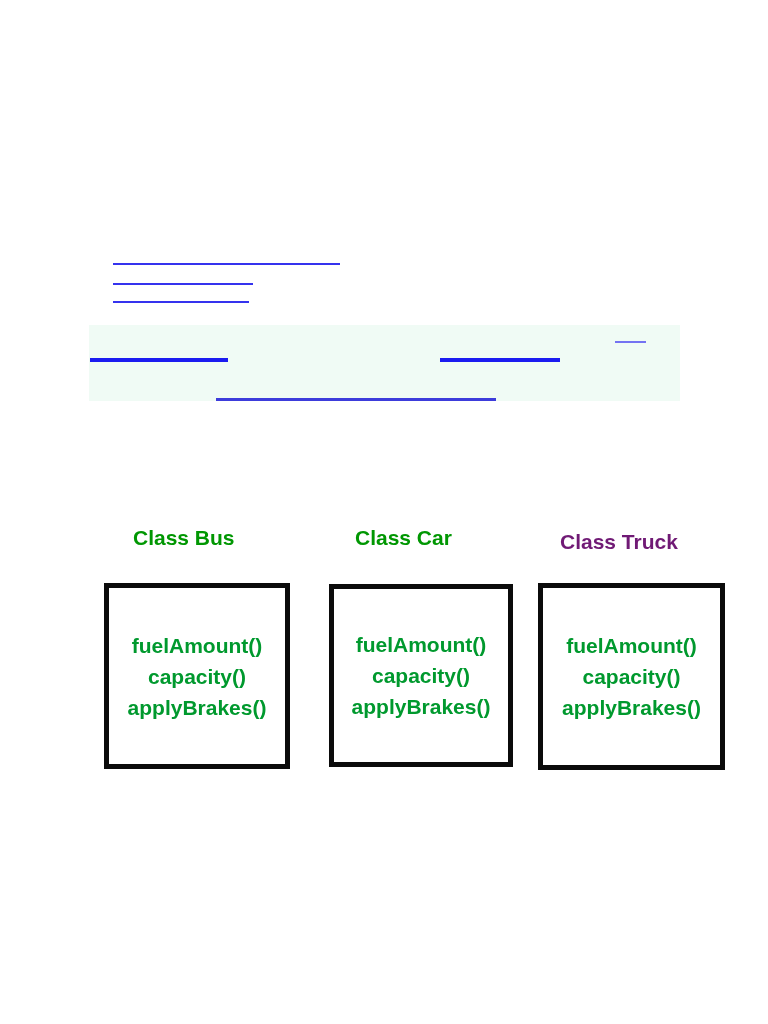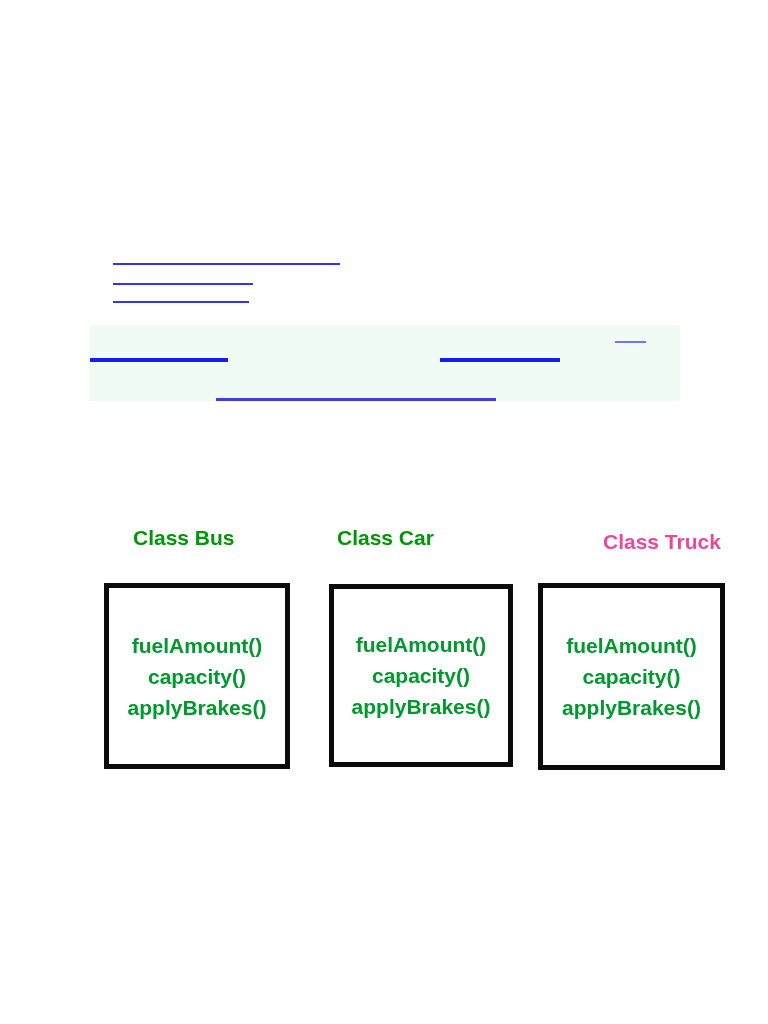--- a/index.html
+++ b/index.html
@@ -33,21 +33,21 @@
 
   
   .class-title {
     position: absolute;
     font-weight: bold;
     font-size: 21px;
     white-space: nowrap;
     color: #009702;
   }
   .ct-0 { left: 133px; top: 526px; }
-  .ct-1 { left: 337px; top: 526px; }
+  .ct-1 { left: 355px; top: 526px; }
   .ct-2 { left: 560px; top: 530px; }
 
   .class-box {
     position: absolute;
     box-sizing: border-box;
     background: #ffffff;
     border: 5px solid #0369a1;
     display: flex;
     flex-direction: column;
     align-items: center;
@@ -76,21 +76,21 @@
 <div class="hl-block" style="background-color: rgb(240, 251, 245);"></div>
 <div class="thick-line tl-1" style="background-color: rgb(27, 27, 240);"></div>
 <div class="thick-line tl-2" style="background-color: rgb(27, 27, 240);"></div>
 <div class="small-line" style="background-color: rgb(116, 115, 242);"></div>
 <div class="bottom-line" style="background-color: rgb(61, 60, 219);"></div>
 
 <div>
 
   <div class="class-title ct-0" style="color: rgb(0, 151, 2);">Class Bus</div>
   <div class="class-title ct-1" style="color: rgb(0, 151, 2);">Class Car</div>
-  <div class="class-title ct-2" style="color: #ec4899; margin-left: 43px;">Class Truck</div>
+  <div class="class-title ct-2" style="color: #701a75;">Class Truck</div>
 
   <div class="class-box cb-0" style="border-color: rgb(11, 11, 11);">
     <div class="method" style="color: rgb(0, 153, 46);">fuelAmount()</div>
     <div class="method" style="color: rgb(0, 153, 46);">capacity()</div>
     <div class="method" style="color: rgb(0, 153, 46);">applyBrakes()</div>
   </div>
 
   <div class="class-box cb-1" style="border-color: rgb(11, 11, 11);">
     <div class="method" style="color: rgb(0, 153, 46);">fuelAmount()</div>
     <div class="method" style="color: rgb(0, 153, 46);">capacity()</div>

